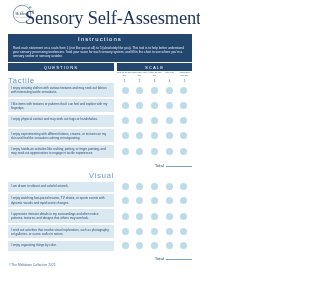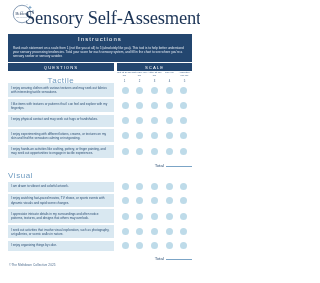--- a/index.html
+++ b/index.html
@@ -104,21 +104,21 @@
   }
   .scalekeys .k .n{
     font-size:2.8px;
     display:block;
     margin-top:1px;
   }
 
   
   .section{margin:0 8px;position:relative;}
   .sec-title{
-    text-align:left;
+    text-align:right;
     font-size:8px;
     color:#6f9bc0;
     letter-spacing:0.6px;
     padding:2.5px 0 2px;
     font-family:"Liberation Sans", sans-serif;
   }
   .rows{position:relative;}
   .row{
     display:flex;
     align-items:stretch;
@@ -220,21 +220,21 @@
       </div>
       <div class="k">
         <span class="t">Like me</span>
         <span class="n">4</span>
       </div>
       <div class="k">
         <span class="t">Absolutely like me</span>
         <span class="n">5</span>
       </div>
     </div>
-    <div style="position:absolute;left:0;top:2px;width:106px;text-align:center;" class="sec-title">Tactile</div>
+    <div style="position:absolute;left:0;top:2px;width:106px;text-align:left;" class="sec-title">Tactile</div>
   </div>
 
   <div class="section">
     <div class="rows">
       <div class="row">
         <div class="qbox">I enjoy wearing clothes with various textures and may seek out fabrics with interesting tactile sensations.</div>
         <div class="dots">
           <span class="dot"></span>
           <span class="dot"></span>
           <span class="dot"></span>

